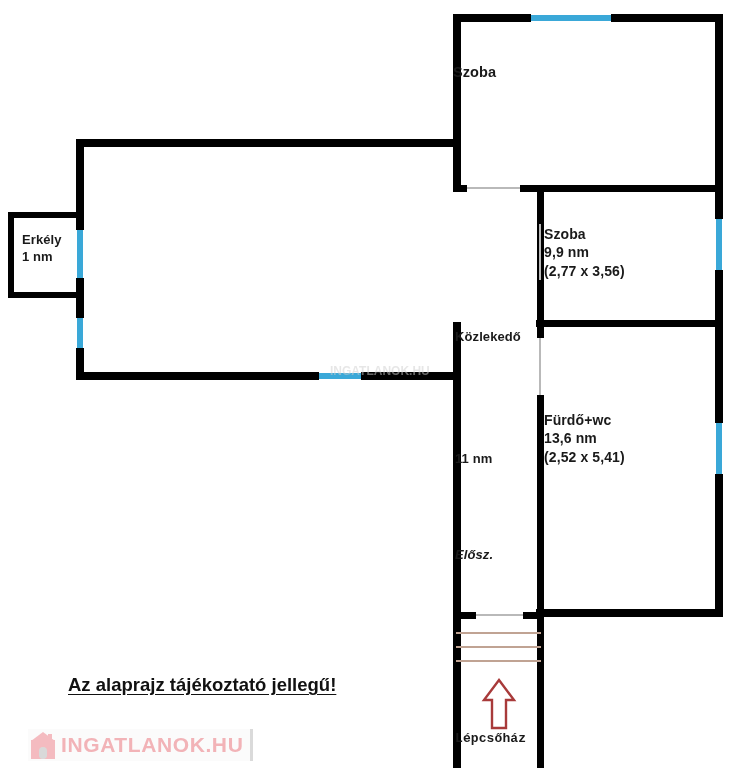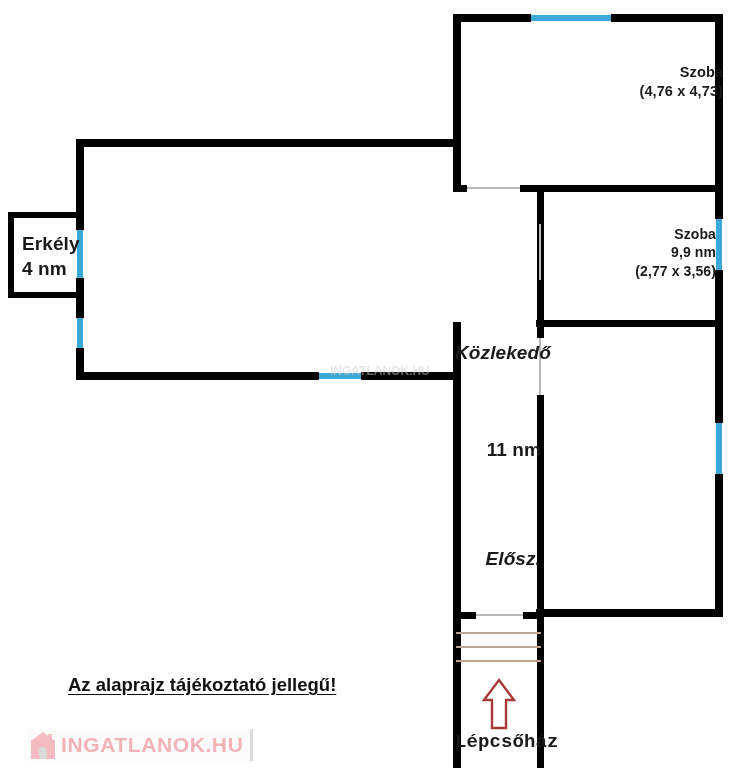--- a/index.html
+++ b/index.html
@@ -29,31 +29,31 @@
     background: #b9b9b9;
   }
   .window {          
     position: absolute;
     background: #3aa8d8;
   }
 
   
   .room-label {
     position: absolute;
-    text-align: right;
+    text-align: left;
     color: #1a1a1a;
     font-weight: bold;
     line-height: 1.32;
     white-space: nowrap;
     letter-spacing: 0.1px;
   }
   .room-label .ln { display: block; }
   .room-label.lvl1 { font-size: 14.5px; }
   .room-label.lvl2 { font-size: 14px; }
-  .room-label.small { font-size: 19px; }
+  .room-label.small { font-size: 13px; }
   .room-label.left { text-align: left; }
 
   
   .stair-line {
     position: absolute;
     height: 2px;
     background: #c0a393;
   }
   .stair-arrow {
     position: absolute;
@@ -178,41 +178,45 @@
   <div class="stair-line" style="left:456px; top:632px; width:85px;"></div>
   <div class="stair-line" style="left:456px; top:646px; width:85px;"></div>
   <div class="stair-line" style="left:456px; top:660px; width:85px;"></div>
 
   <svg class="stair-arrow" style="left:481px; top:678px;" width="36" height="52" viewBox="0 0 36 52">
     <polygon points="18,2 33,22 25,22 25,50 11,50 11,22 3,22" fill="none" stroke="#a83a3a" stroke-width="2.4" stroke-linejoin="miter"></polygon>
   </svg>
 
   <div class="room-label lvl1" style="left:453px; top:63px; width:270px;">
     <span class="ln">Szoba</span>
-    <span class="ln">(4,76 x 4,73)</span>
   </div>
 
 
   <div class="room-label small left" style="left:22px; top:231px; width:60px;">
     <span class="ln">Erkély</span>
-    <span class="ln">4 nm</span>
+    <span class="ln">1 nm</span>
   </div>
 
   <div class="room-label lvl2" style="left:544px; top:225px; width:172px;">
     <span class="ln">Szoba</span>
     <span class="ln">9,9 nm</span>
     <span class="ln">(2,77 x 3,56)</span>
   </div>
 
-
-  <div class="room-label small" style="left:455px; top:340px; width:86px;font-style:italic;">
+  <div class="room-label lvl2" style="left:544px; top:411px; width:172px;">
+    <span class="ln">Fürdő+wc</span>
+    <span class="ln">13,6 nm</span>
+    <span class="ln">(2,52 x 5,41)</span>
+  </div>
+
+  <div class="room-label small" style="left:455px; top:328px; width:86px;">
     <span class="ln">Közlekedő</span>
   </div>
 
-  <div class="room-label small" style="left:455px; top:437px; width:86px;">
+  <div class="room-label small" style="left:455px; top:450px; width:86px;">
     <span class="ln">11 nm</span>
   </div>
 
   <div class="room-label small" style="left:455px; top:546px; width:86px;font-style:italic;">
     <span class="ln">Elősz.</span>
   </div>
 
   <div class="room-label small" style="left:455px; top:730px; width:86px;font-family:Liberation Mono, monospace;">
     <span class="ln">Lépcsőház</span>
   </div>

